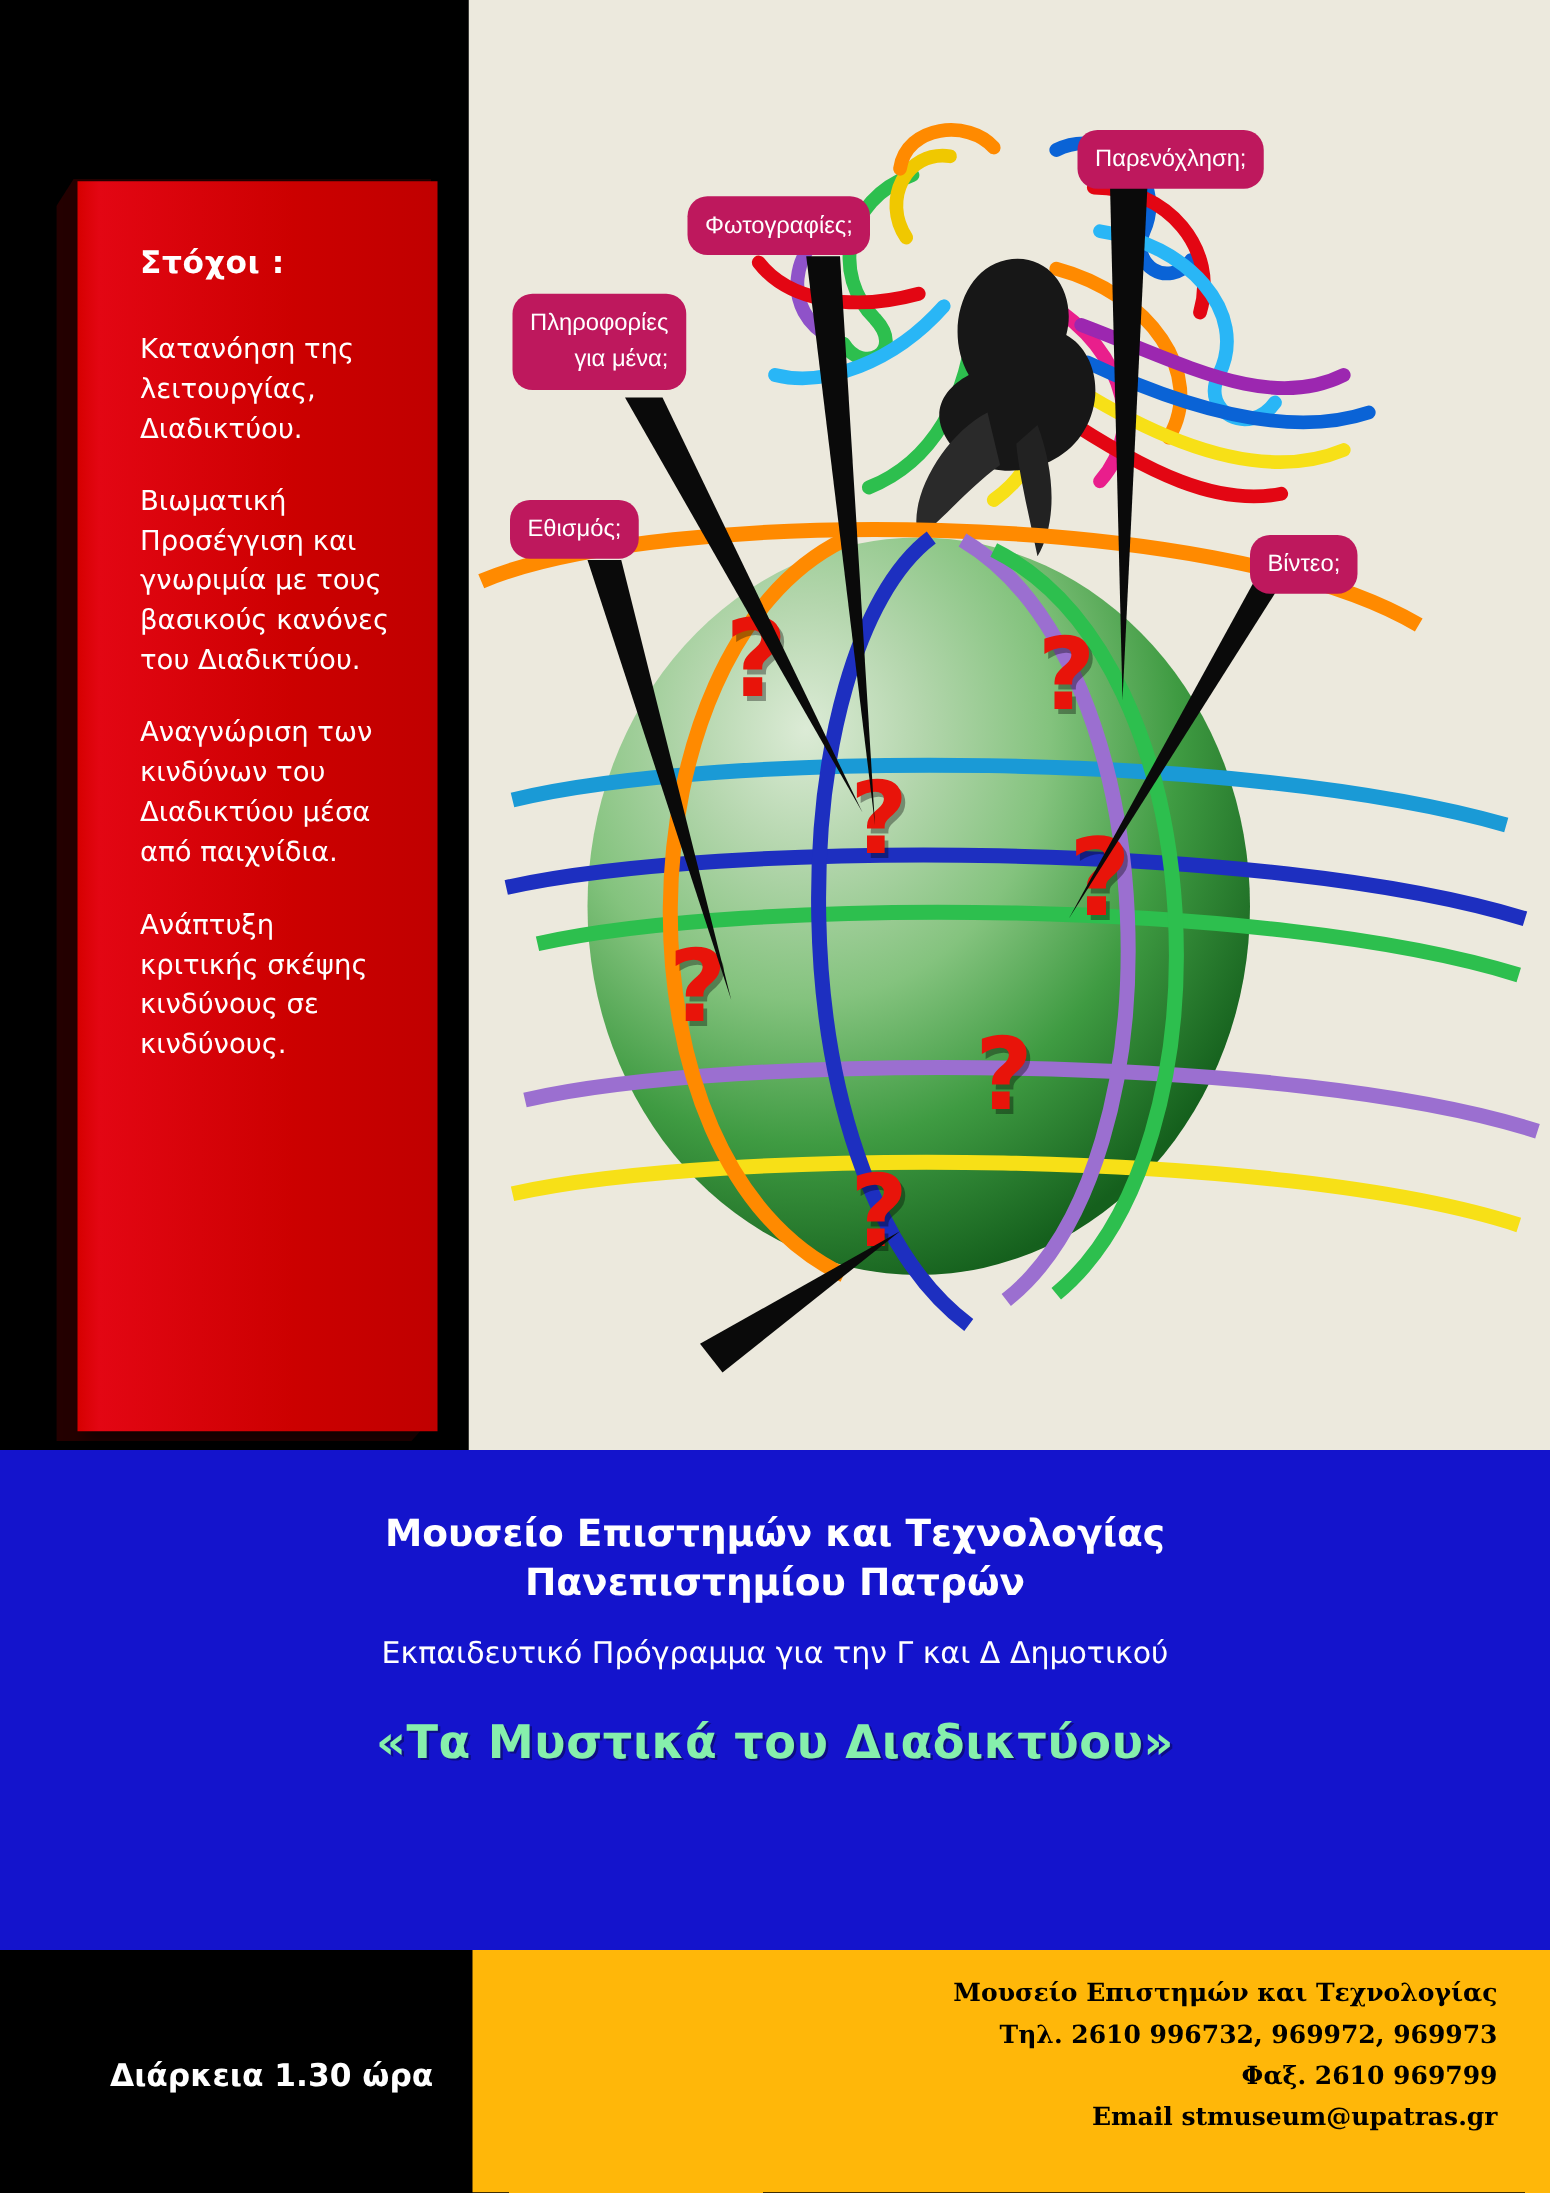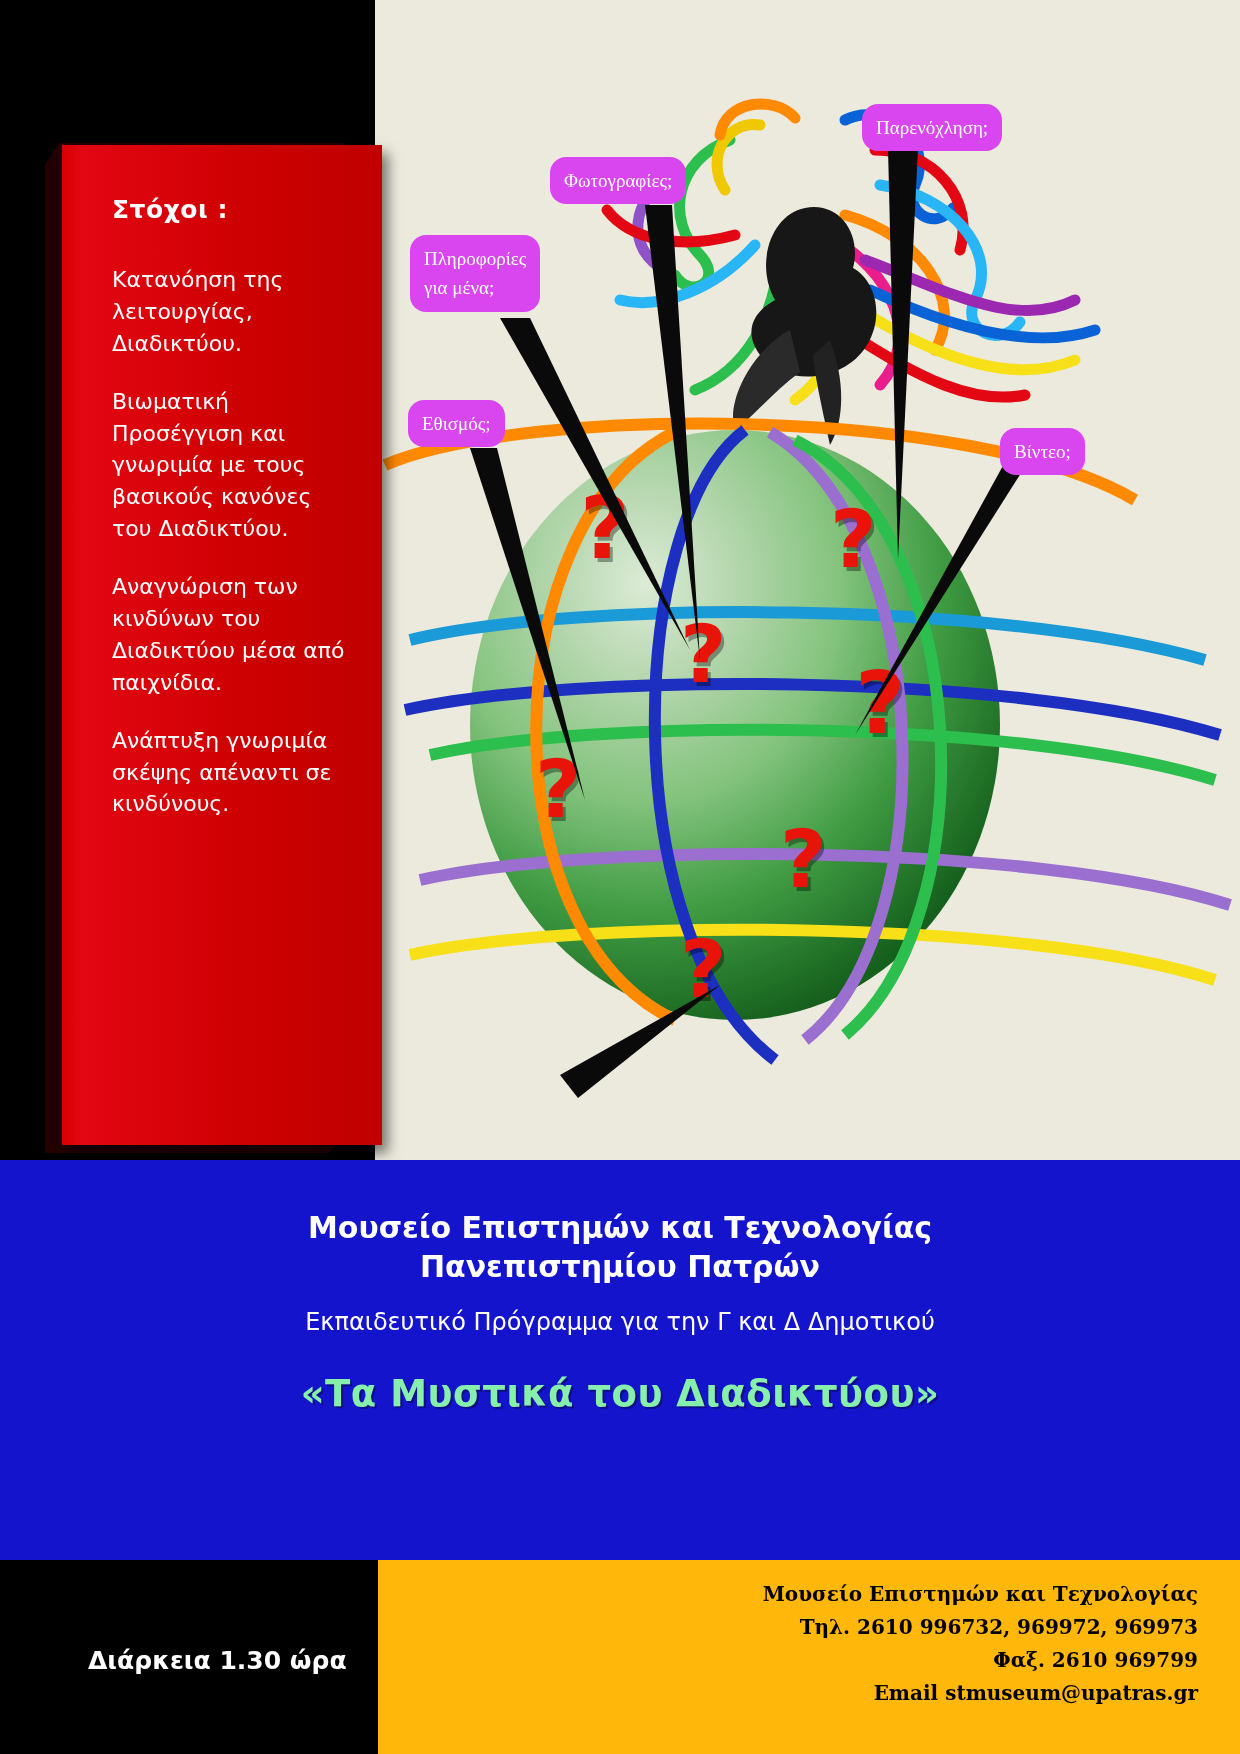--- a/index.html
+++ b/index.html
@@ -13,43 +13,44 @@
   .poster{position:absolute;inset:0;background:#000;}
 
   
   .art-panel{
     position:absolute;left:375px;top:0;width:865px;height:1160px;
     background:#ece9dd;overflow:hidden;
   }
 
   
   .bubble{
-    position:absolute;background:#d946ef;color:#ffffff;
+    position:absolute;background:#be185d;color:#ffffff;
     border-radius:16px;padding:9px 14px;
     font-size:19px;line-height:1.55;white-space:pre-line;
-    font-family:Liberation Serif, serif;
+    font-family:Liberation Sans, sans-serif;
     z-index:30;
+    text-align:right;
   }
 
   
   .qm{
     position:absolute;color:#e8140a;font-weight:bold;
     font-family:"DejaVu Sans","Liberation Sans",sans-serif;
     text-shadow:3px 4px 0 rgba(0,0,0,.35);
     z-index:20;line-height:1;
   }
 
   
   .red-shadow{
     position:absolute;left:45px;top:143px;width:300px;height:1010px;
     background:#2a0000;opacity:.85;
     clip-path:polygon(0 22px,14px 0,100% 0,100% calc(100% - 18px),calc(100% - 16px) 100%,0 100%);
   }
   .red-card{
-    position:absolute;left:62px;top:145px;width:320px;height:1000px;
+    position:absolute;left:62px;top:145px;width:288px;height:1000px;
     background:linear-gradient(90deg,#d60000 0%,#e30613 6%,#cc0000 60%,#c00000 100%);
     color:#ffffff;
     box-shadow:6px 8px 12px rgba(0,0,0,.5);
   }
   .red-card .inner{padding:50px 30px 0 50px;}
   .goals-title{font-size:25px;font-weight:bold;margin:0 0 40px 0;letter-spacing:.5px;}
   .goal{font-size:22px;line-height:1.45;margin:0 0 26px 0;}
 
   
   .blue{
@@ -187,21 +188,21 @@
   <div class="bubble" style="left:1000px;top:428px;">Βίντεο;</div>
 
 
   <div class="red-shadow"></div>
   <div class="red-card">
     <div class="inner">
       <div class="goals-title">Στόχοι :</div>
       <div class="goal">Κατανόηση της λειτουργίας, Διαδικτύου.</div>
       <div class="goal">Βιωματική Προσέγγιση και γνωριμία με τους βασικούς κανόνες του Διαδικτύου.</div>
       <div class="goal">Αναγνώριση των  κινδύνων του Διαδικτύου μέσα από παιχνίδια.</div>
-      <div class="goal">Ανάπτυξη γνωριμία σκέψης απέναντι σε κινδύνους.</div>
+      <div class="goal">Ανάπτυξη κριτικής σκέψης κινδύνους σε κινδύνους.</div>
     </div>
   </div>
 
   <div class="blue">
     <div class="org">
       <div>Μουσείο  Επιστημών και Τεχνολογίας</div>
       <div>Πανεπιστημίου Πατρών</div>
     </div>
     <div class="sub">Εκπαιδευτικό Πρόγραμμα για την Γ και Δ Δημοτικού</div>
     <div class="slogan">«Τα Μυστικά του Διαδικτύου»</div>

